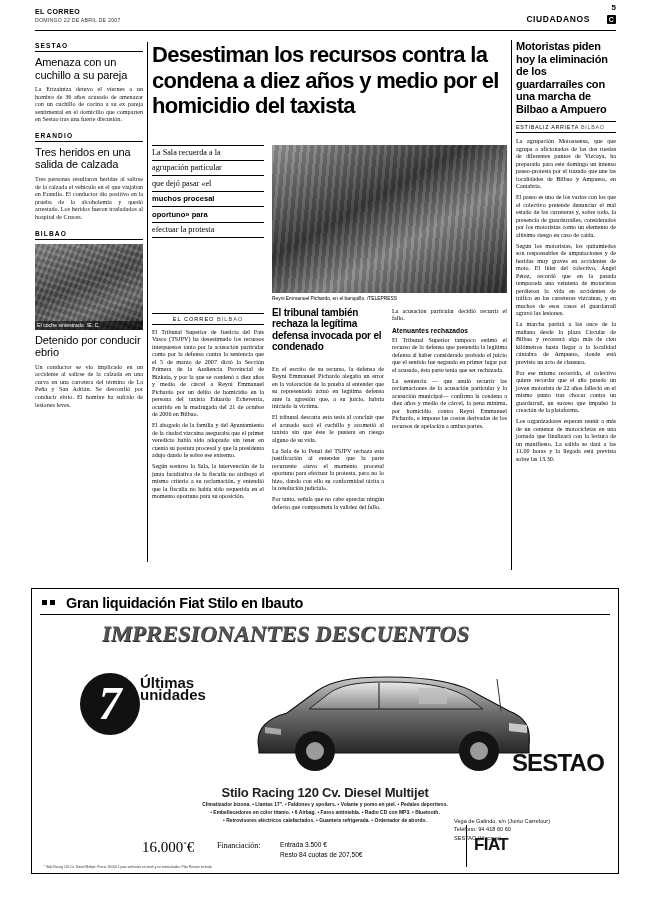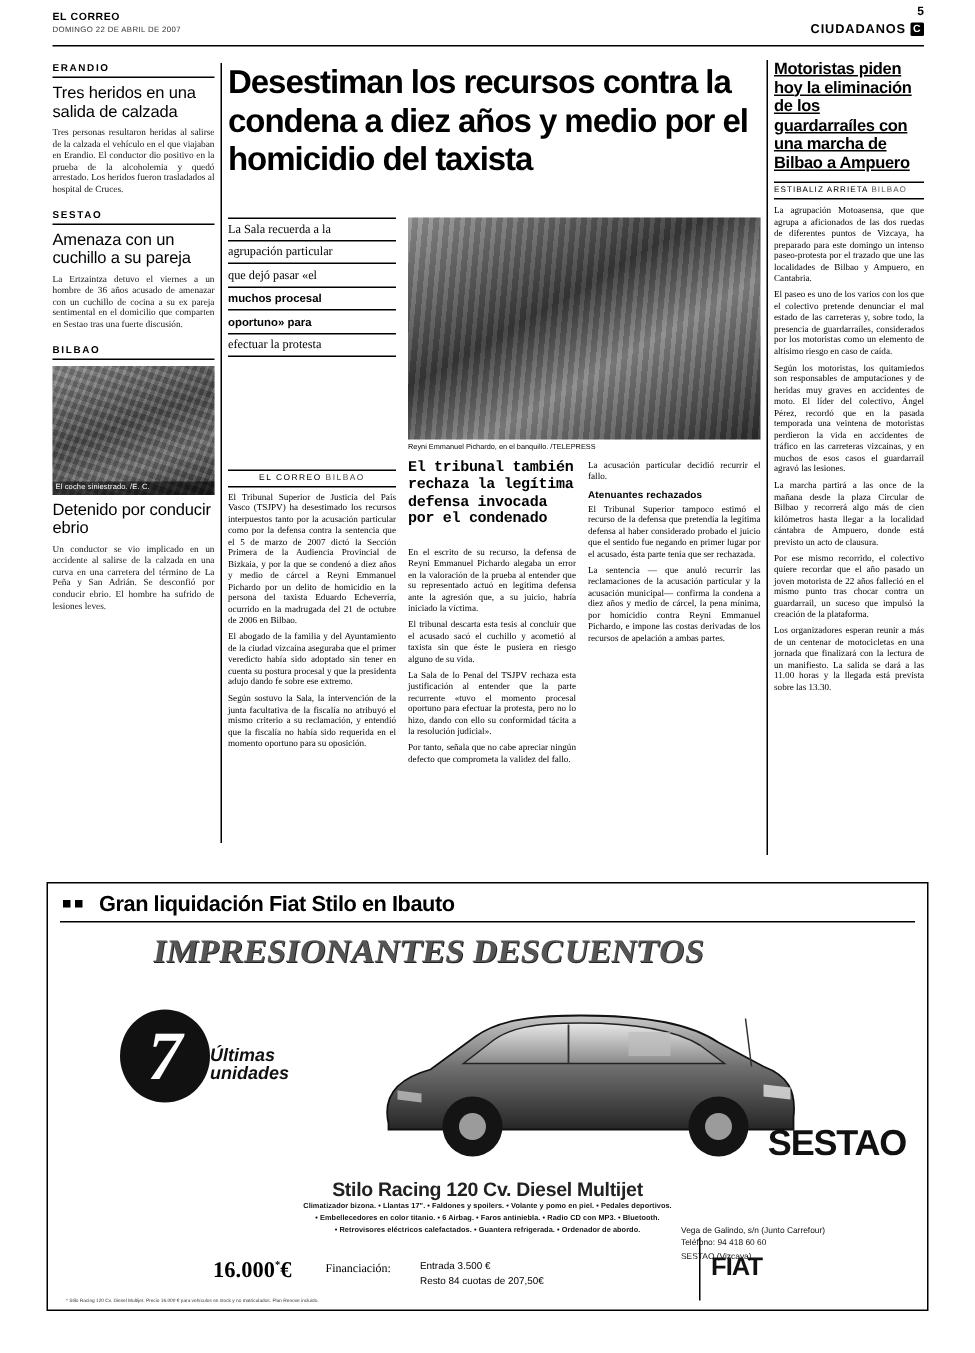--- a/index.html
+++ b/index.html
@@ -11,21 +11,21 @@
   }
   .page{position:relative;width:650px;height:902px;background:#fff;}
 
   
   .masthead{position:absolute;left:0;top:0;width:650px;height:34px;}
   .mh-left{position:absolute;left:35px;top:8px;}
   .mh-name{font-family:"Liberation Sans",sans-serif;font-weight:bold;font-size:7px;letter-spacing:.4px;}
   .mh-date{font-family:"Liberation Sans",sans-serif;font-size:5.2px;letter-spacing:.25px;color:#333;margin-top:1.5px;}
   .mh-right{position:absolute;right:34px;top:4px;text-align:right;}
   .mh-pageno{font-family:"Liberation Sans",sans-serif;font-weight:bold;font-size:8px;line-height:8px;}
-  .mh-sec{font-family:"Liberation Sans",sans-serif;font-weight:bold;font-size:8.5px;letter-spacing:.6px;margin-top:2px;display:flex;align-items:center;justify-content:flex-end;gap:3px;}
+  .mh-sec{font-family:"Liberation Sans",sans-serif;font-weight:bold;font-size:8.5px;letter-spacing:.6px;margin-top:2px;display:flex;align-items:center;justify-content:flex-end;gap:17px;}
   .mh-logo{display:inline-block;width:9px;height:9px;background:#000;color:#fff;font-size:7px;line-height:9px;text-align:center;font-weight:bold;border-radius:1px;}
   .mh-rule{position:absolute;left:35px;right:34px;top:30px;height:1px;background:#000;}
 
   
   .col-left{position:absolute;left:35px;top:42px;width:108px;}
   .col-main{position:absolute;left:152px;top:42px;width:355px;}
   .col-right{position:absolute;left:516px;top:40px;width:100px;}
 
   .vrule{position:absolute;background:#000;width:.6px;}
 
@@ -77,32 +77,32 @@
     font-family:"Liberation Sans",sans-serif;font-size:5.6px;letter-spacing:1px;
     text-align:center;border-top:.6px solid #000;border-bottom:.6px solid #000;
     padding:2px 0;margin:6px 0 4px 0;
   }
   .byline .city{font-weight:normal;color:#444;}
 
   .bodytext{font-size:6.1px;line-height:7.5px;text-align:justify;margin:0;}
   .bodytext p{margin:0 0 3.5px 0;}
 
   .subhead{
-    font-family:Liberation Mono, monospace;font-weight:bold;
+    font-family:Liberation Sans, sans-serif;font-weight:bold;
     font-size:10px;line-height:11.5px;margin:0 0 13px 0;letter-spacing:-.2px;
   }
   .minihead{
     font-family:"Liberation Sans",sans-serif;font-weight:bold;
     font-size:6.6px;margin:0 0 3px 0;letter-spacing:.1px;
   }
 
   
   .rhead{
     font-family:"Liberation Sans",sans-serif;font-weight:bold;
-    font-size:11px;line-height:12.5px;margin:0 0 6px 0;letter-spacing:-.2px;text-decoration:underline;
+    font-size:11px;line-height:12.5px;margin:0 0 6px 0;letter-spacing:-.2px;
   }
   .rbyline{
     font-family:"Liberation Sans",sans-serif;font-size:5.4px;letter-spacing:.7px;
     border-top:.6px solid #000;border-bottom:.6px solid #000;padding:2px 0;
     margin:0 0 5px 0;
   }
   .rbyline .city{color:#555;}
 
   
   .ad{
@@ -127,40 +127,40 @@
   .ad-seven{
     position:absolute;left:48px;top:84px;width:60px;height:62px;
     background:#111;border-radius:50%;
   }
   .ad-seven span{
     display:block;color:#fff;font-family:"Liberation Serif",serif;
     font-weight:bold;font-size:46px;line-height:62px;text-align:center;
     font-style:italic;
   }
   .ad-ult{
-    position:absolute;left:108px;top:108px;width:70px;
-    font-family:"Liberation Sans",sans-serif;font-weight:bold;
-    font-size:12px;line-height:12px;color:#111;font-style:italic;
+    position:absolute;left:108px;top:88px;width:70px;
+    font-family:"Liberation Sans",sans-serif;font-weight:bold;
+    font-size:15px;line-height:12px;color:#111;
   }
   .ad-car{
     position:absolute;left:215px;top:72px;width:290px;height:115px;
   }
   .ad-model{
     position:absolute;left:0;right:0;top:196px;text-align:center;
     font-family:"Liberation Sans",sans-serif;font-weight:bold;
     font-size:13px;letter-spacing:-.2px;color:#222;
   }
   .ad-specs{
     position:absolute;left:16px;right:16px;top:212px;text-align:center;
     font-family:"Liberation Sans",sans-serif;font-weight:bold;font-size:4.9px;
     line-height:8.2px;color:#111;letter-spacing:.05px;
   }
   .ad-price{
     position:absolute;left:110px;top:250px;
-    font-family:"Liberation Serif",serif;font-weight:bold;font-size:15px;
+    font-family:"Liberation Serif",serif;font-weight:normal;font-size:15px;
   }
   .ad-price sup{font-size:7px;vertical-align:super;}
   .ad-fin-label{
     position:absolute;left:185px;top:252px;
     font-family:"Liberation Serif",serif;font-size:8px;
   }
   .ad-fin-lines{
     position:absolute;left:248px;top:251px;
     font-family:"Liberation Sans",sans-serif;font-size:6.6px;line-height:9.5px;
   }
@@ -204,29 +204,29 @@
     </div>
   </div>
   <div class="mh-rule"></div>
 
   <div class="vrule" style="left:147px;top:42px;height:520px;"></div>
   <div class="vrule" style="left:511px;top:40px;height:530px;"></div>
 
   <div class="col-left">
 
     <div class="brief">
+      <span class="kicker">SESTAO</span>
+      <h3 class="brief-head">Amenaza con un cuchillo a su pareja</h3>
+      <p class="brief-body">La Ertzaintza detuvo el viernes a un hombre de 36 años acusado de amenazar con un cuchillo de cocina a su ex pareja sentimental en el domicilio que comparten en Sestao tras una fuerte discusión.</p>
+    </div>
+
+    <div class="brief">
       <span class="kicker">ERANDIO</span>
       <h3 class="brief-head">Tres heridos en una salida de calzada</h3>
       <p class="brief-body">Tres personas resultaron heridas al salirse de la calzada el vehículo en el que viajaban en Erandio. El conductor dio positivo en la prueba de la alcoholemia y quedó arrestado. Los heridos fueron trasladados al hospital de Cruces.</p>
-    </div>
-
-    <div class="brief">
-      <span class="kicker">SESTAO</span>
-      <h3 class="brief-head">Amenaza con un cuchillo a su pareja</h3>
-      <p class="brief-body">La Ertzaintza detuvo el viernes a un hombre de 36 años acusado de amenazar con un cuchillo de cocina a su ex pareja sentimental en el domicilio que comparten en Sestao tras una fuerte discusión.</p>
     </div>
 
     <div class="brief">
       <span class="kicker">BILBAO</span>
       <div class="photo noise" style="height:86px;margin-bottom:4px;">
         <div class="photo-cap">El coche siniestrado. /E. C.</div>
       </div>
       <h3 class="brief-head">Detenido por conducir ebrio</h3>
       <p class="brief-body">Un conductor se vio implicado en un accidente al salirse de la calzada en una curva en una carretera del término de La Peña y San Adrián. Se desconfió por conducir ebrio. El hombre ha sufrido de lesiones leves.</p>
     </div>

